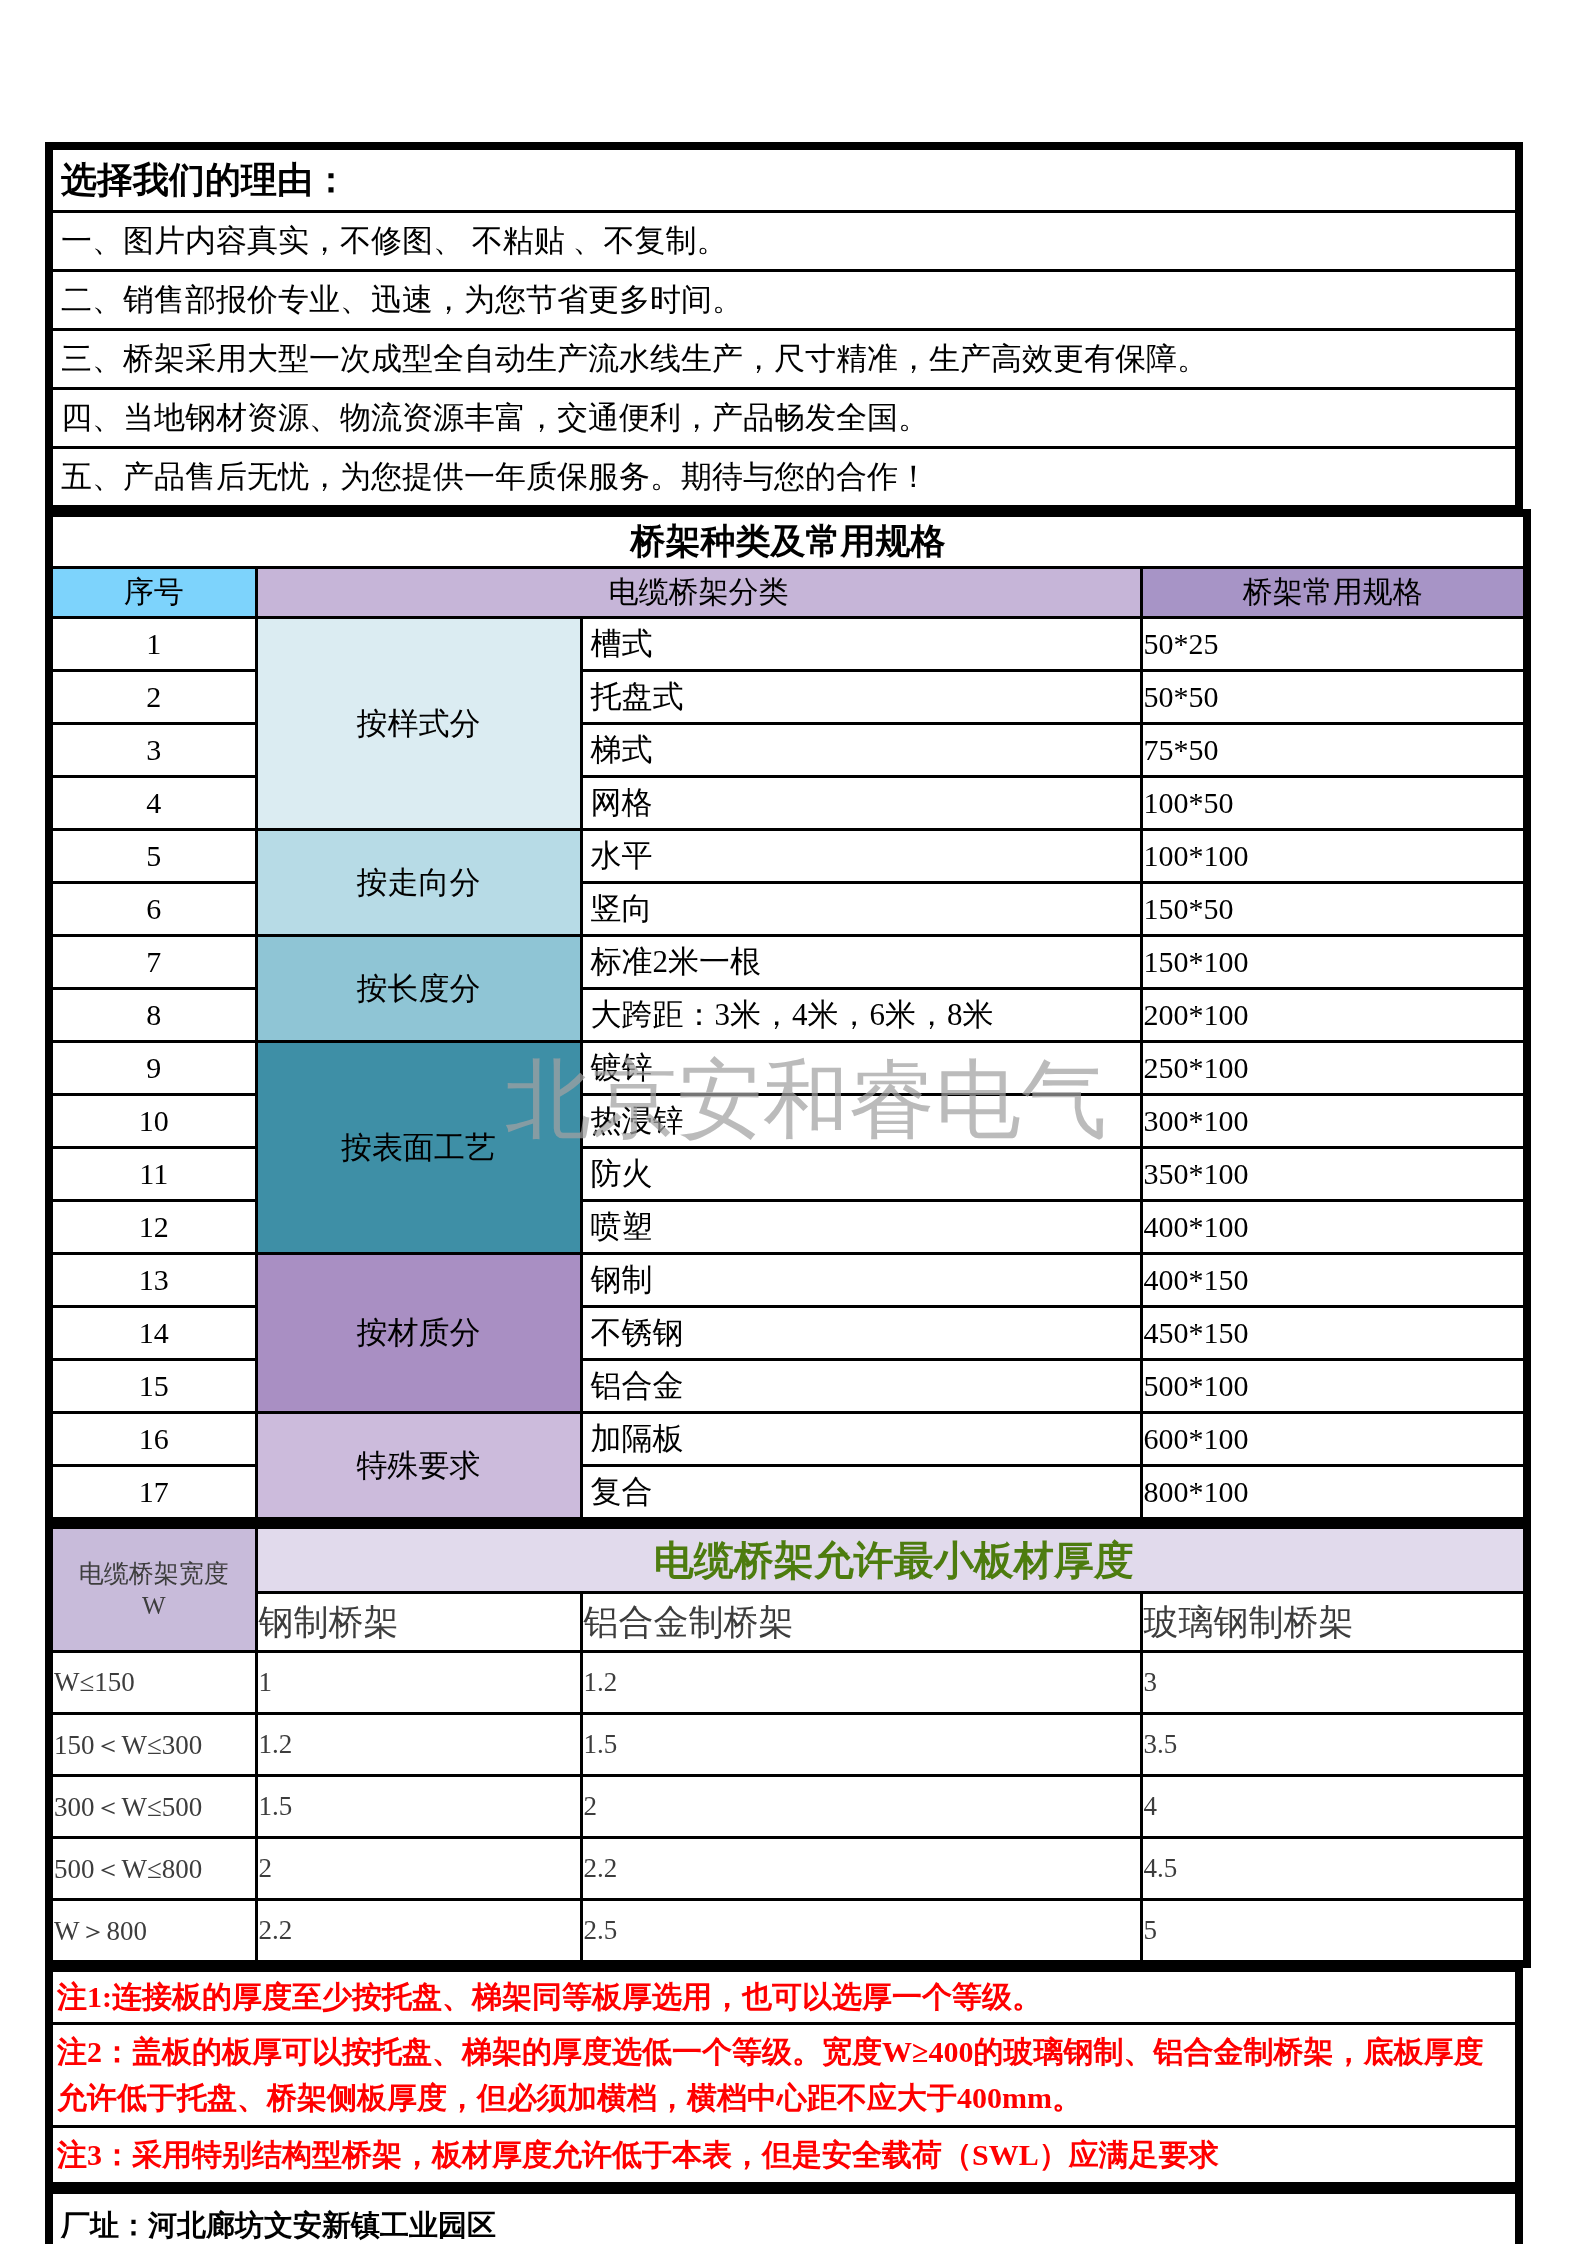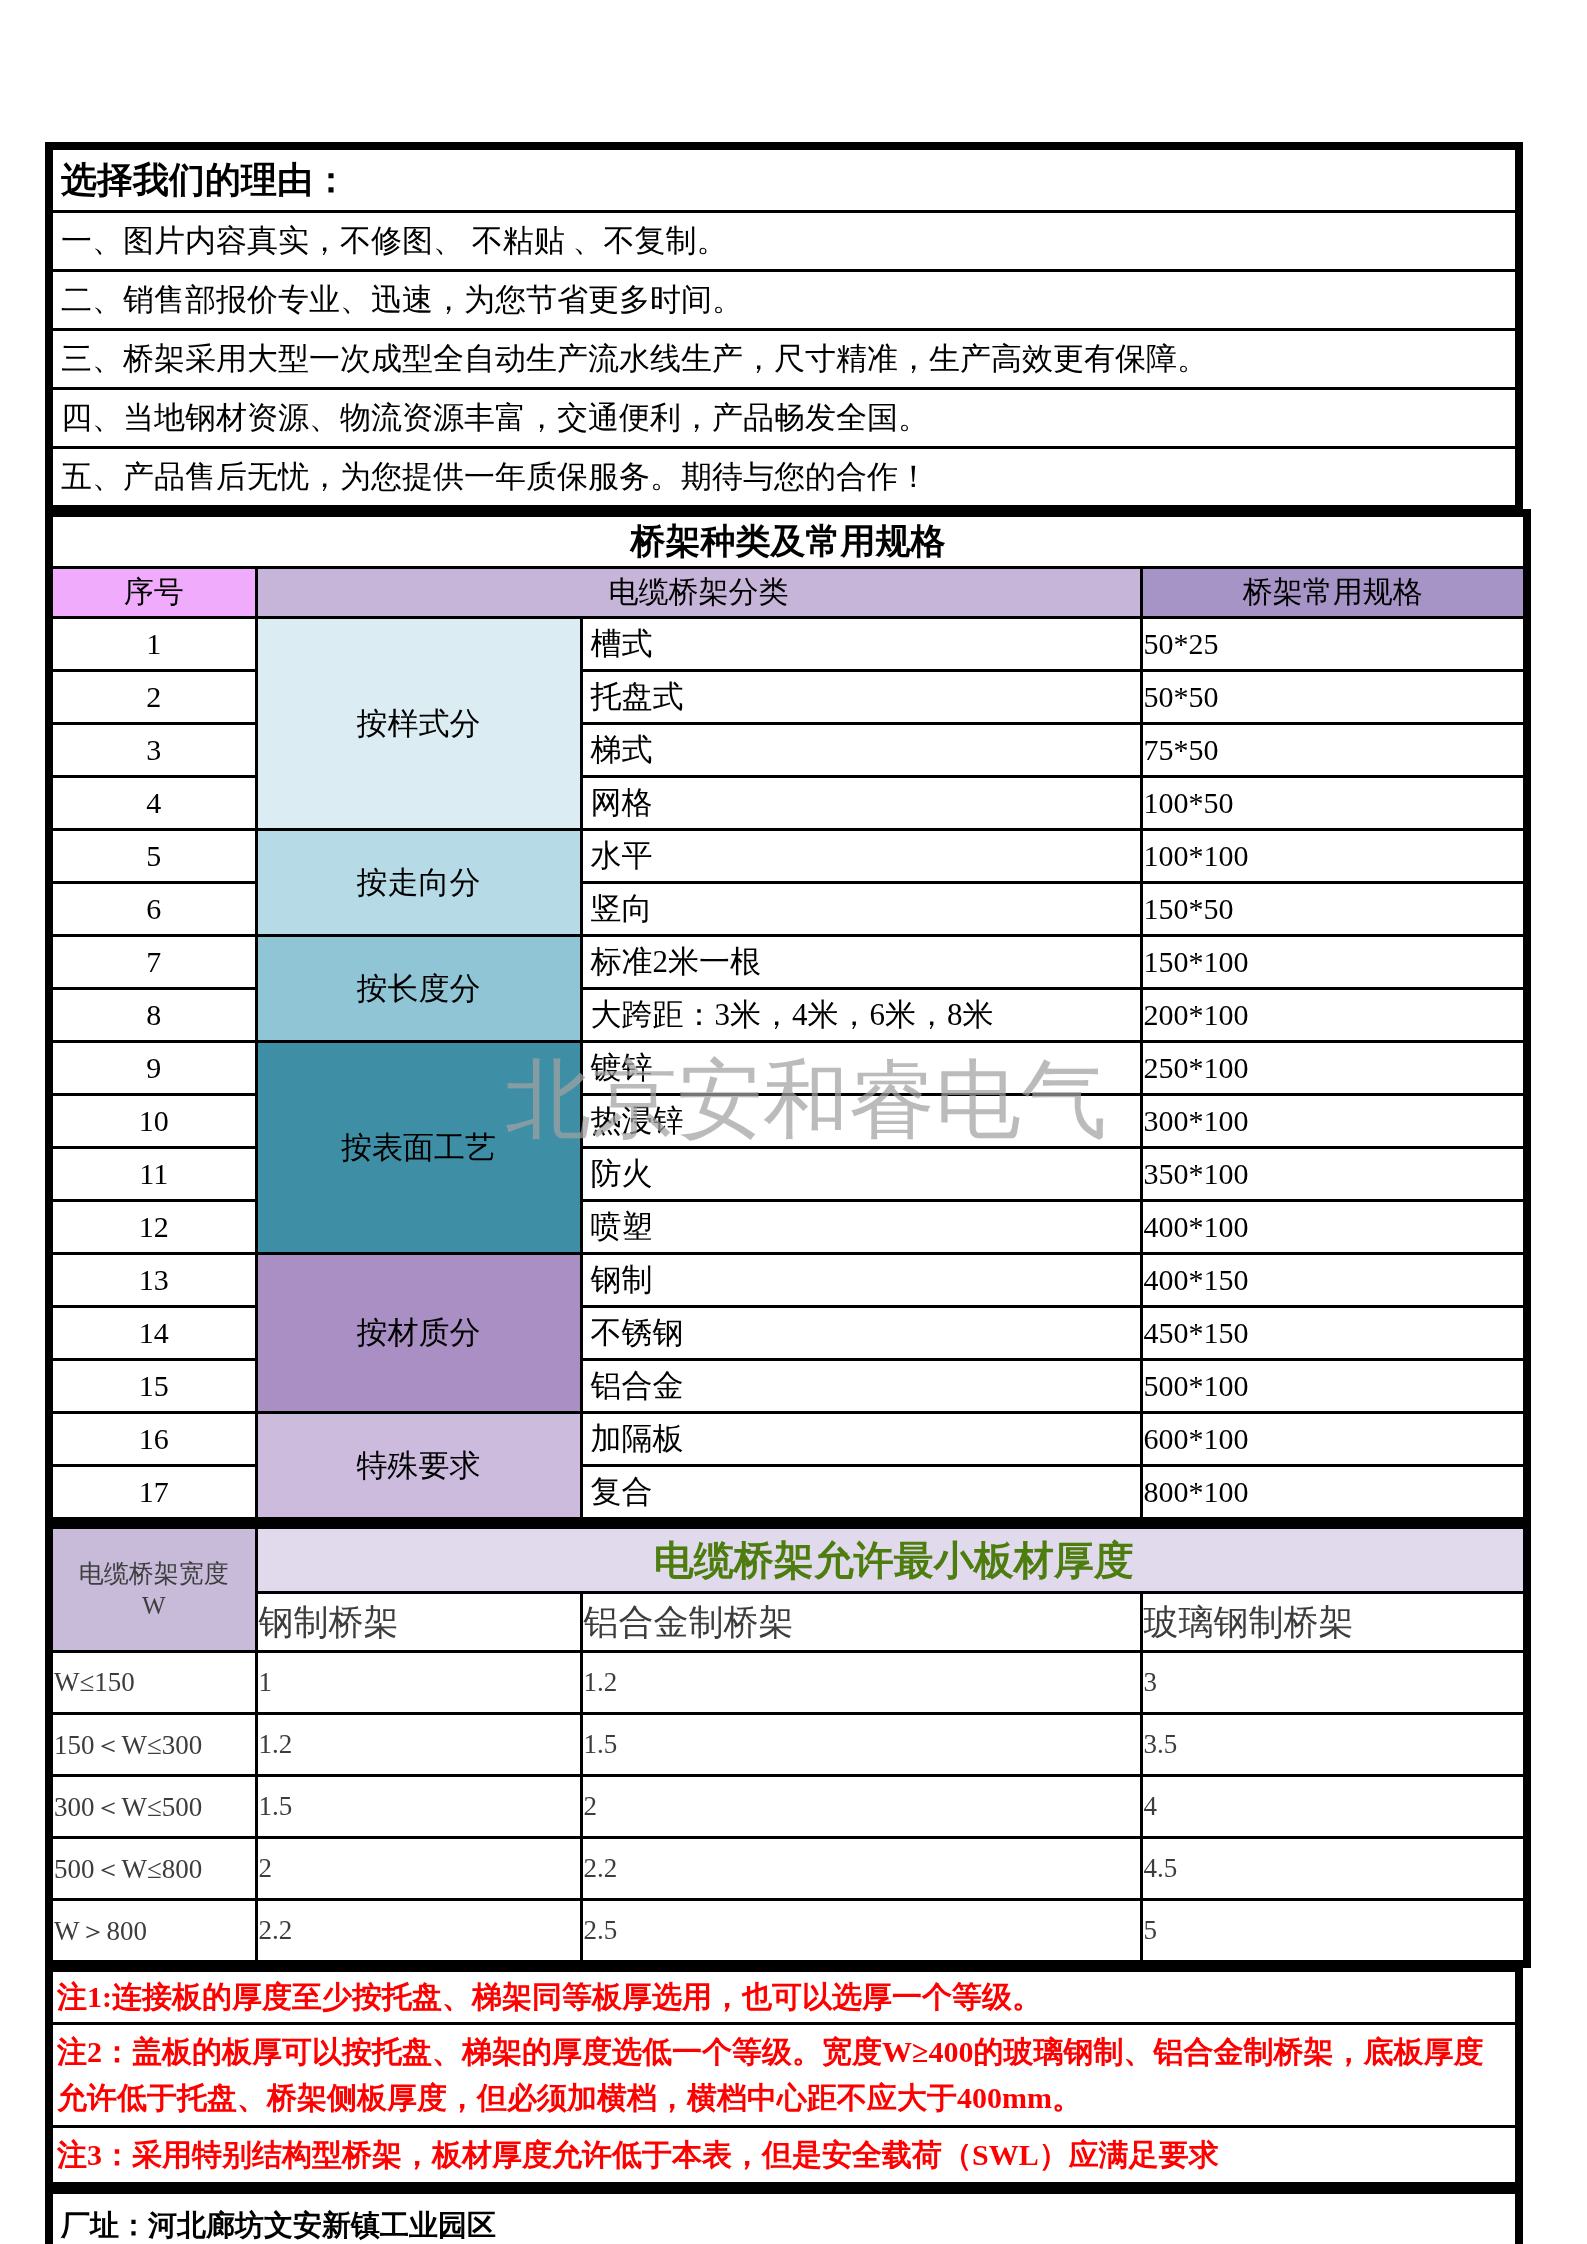--- a/index.html
+++ b/index.html
@@ -86,21 +86,21 @@
           <col style="width:207px">
           <col style="width:325px">
           <col style="width:560px">
           <col style="width:386px">
         </colgroup>
       <tbody>
           <tr class="t1-title">
         <td colspan="4">桥架种类及常用规格</td>
       </tr>
       <tr class="t1-head">
-        <td style="background-color: #f0abfc;">序号</td>
+        <td style="background-color: #7dd3fc;">序号</td>
         <td colspan="2" style="background-color: rgb(198, 181, 216);">电缆桥架分类</td>
         <td style="background-color: rgb(167, 148, 198);">桥架常用规格</td>
       </tr>
 
       <tr class="data">
         <td class="no">1</td>
         <td class="cat" rowspan="4" style="background-color: rgb(219, 236, 242);">按样式分</td>
         <td class="item">槽式</td>
         <td class="spec">50*25</td>
       </tr>

